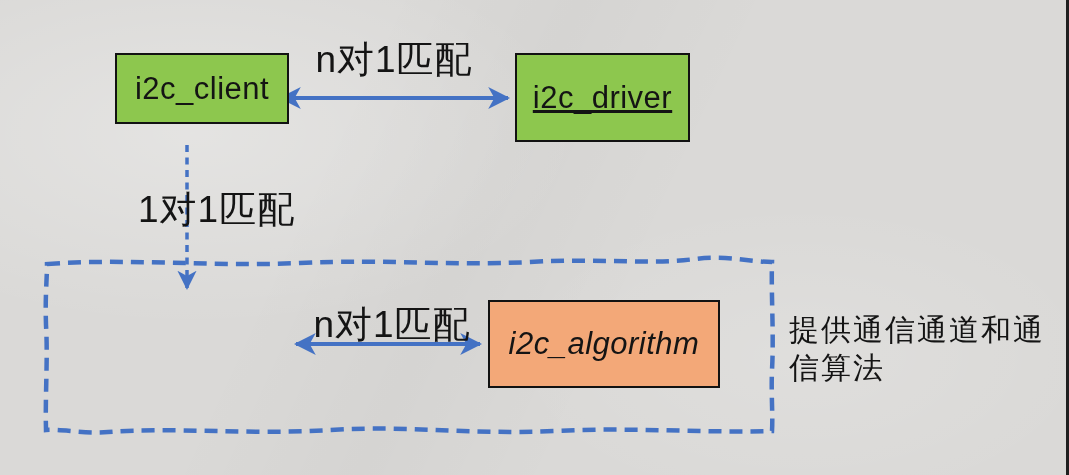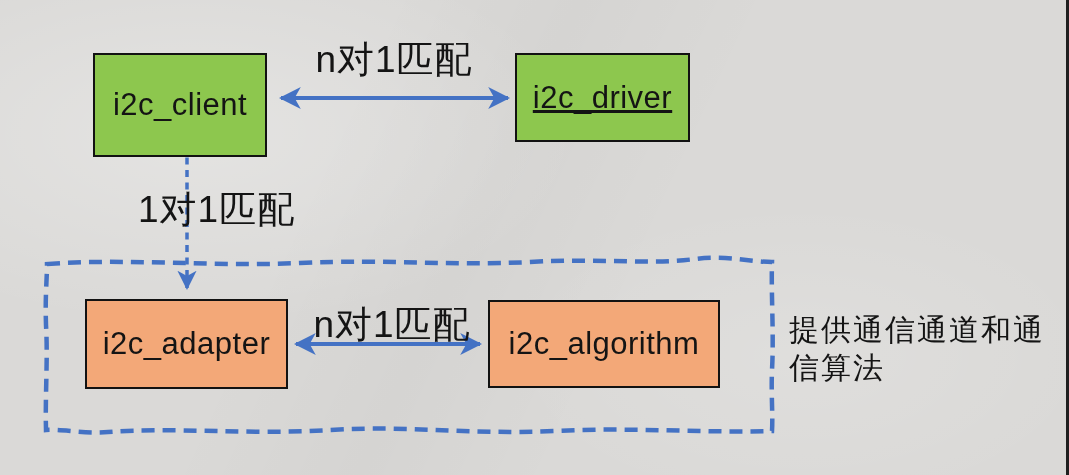--- a/index.html
+++ b/index.html
@@ -58,24 +58,24 @@
     display: flex;
     align-items: center;
     justify-content: center;
     font-size: 31px;
     color: var(--text, #141414);
     letter-spacing: 0.5px;
   }
   .node.green  { background: var(--green-node, #8dc74e); }
   .node.orange { background: var(--orange-node, #f3a878); }
 
-  .node-client    { left: 93px; top: 53px;  width: 174px; height: 104px; }
+  .node-client    { left: 115px; top: 53px;  width: 174px; height: 71px; }
   .node-driver    { left: 515px; top: 53px;  width: 175px; height: 89px; text-decoration: underline; }
   .node-adapter   { left: 85px;  top: 299px; width: 203px; height: 90px; }
-  .node-algorithm { left: 488px; top: 300px; width: 232px; height: 88px; }
+  .node-algorithm { left: 488px; top: 300px; width: 232px; height: 88px; font-style: italic; }
 
   .edge-label {
     position: absolute;
     font-size: 37px;
     color: var(--text, #141414);
     letter-spacing: 1px;
     white-space: nowrap;
     text-align: right;
   }
   .label-top    { left: 394px; top: 35px;  transform: translateX(-50%); }
@@ -127,23 +127,20 @@
   </svg>
 
   <div class="node green node-client">
     <span>i2c_client</span>
   </div>
 
   <div class="node green node-driver">
     <span>i2c_driver</span>
   </div>
 
-  <div class="node orange node-adapter">
-    <span>i2c_adapter</span>
-  </div>
 
   <div class="node orange node-algorithm">
     <span>i2c_algorithm</span>
   </div>
 
   <div class="edge-label label-top">n对1匹配</div>
 
   <div class="edge-label label-mid">1对1匹配</div>
 
   <div class="edge-label label-bottom">n对1匹配</div>

